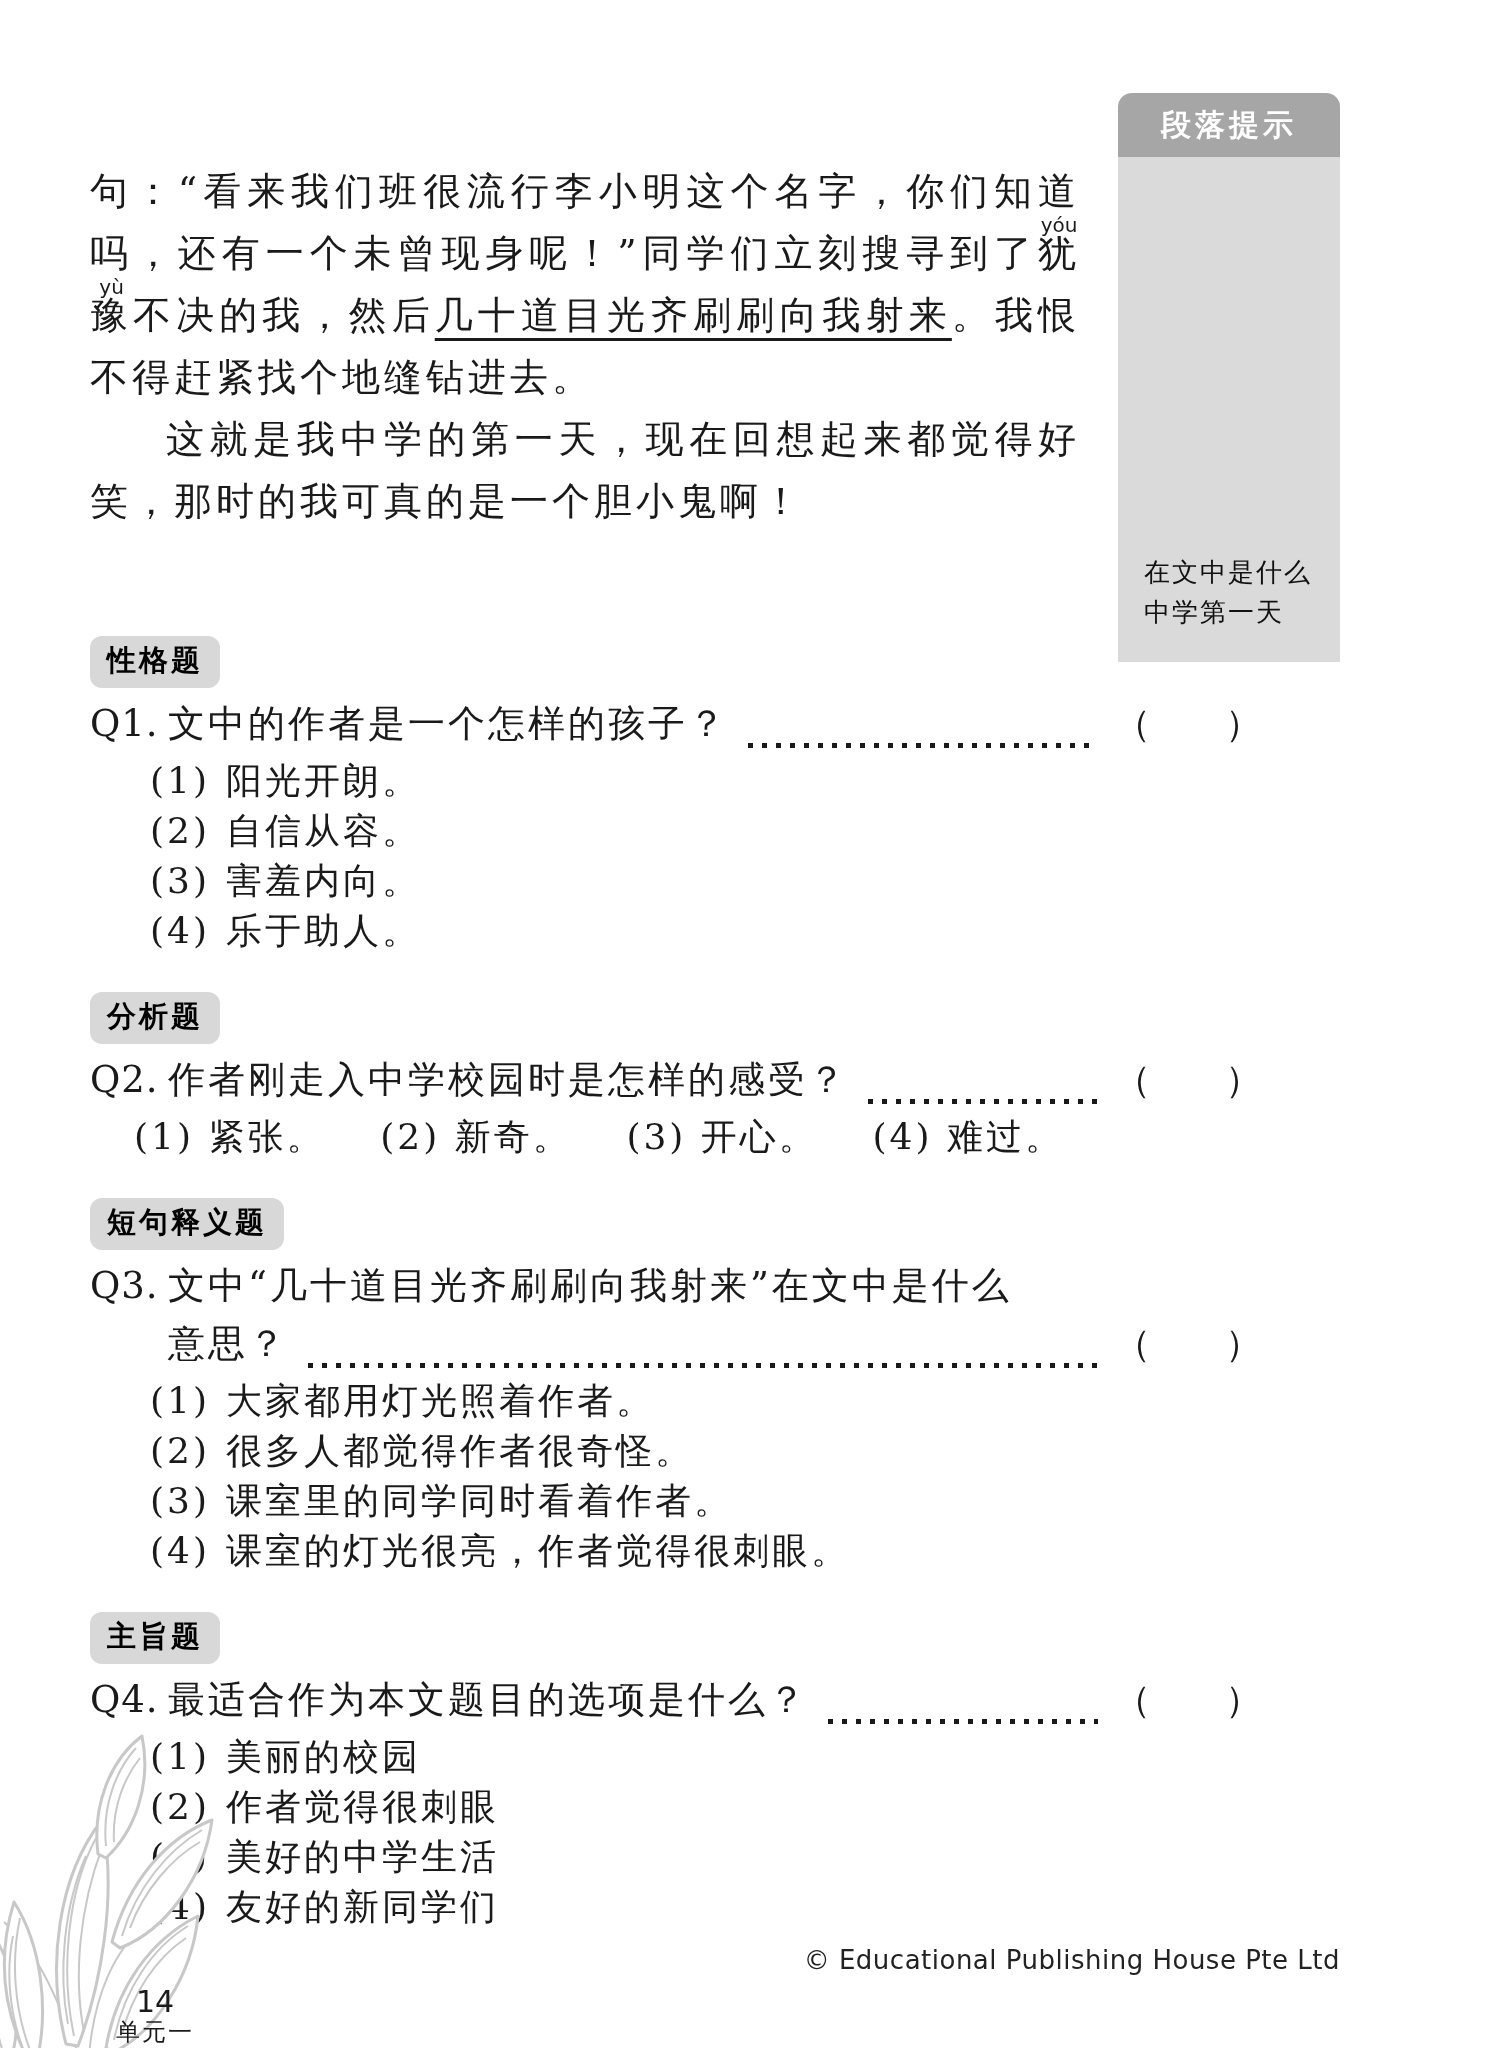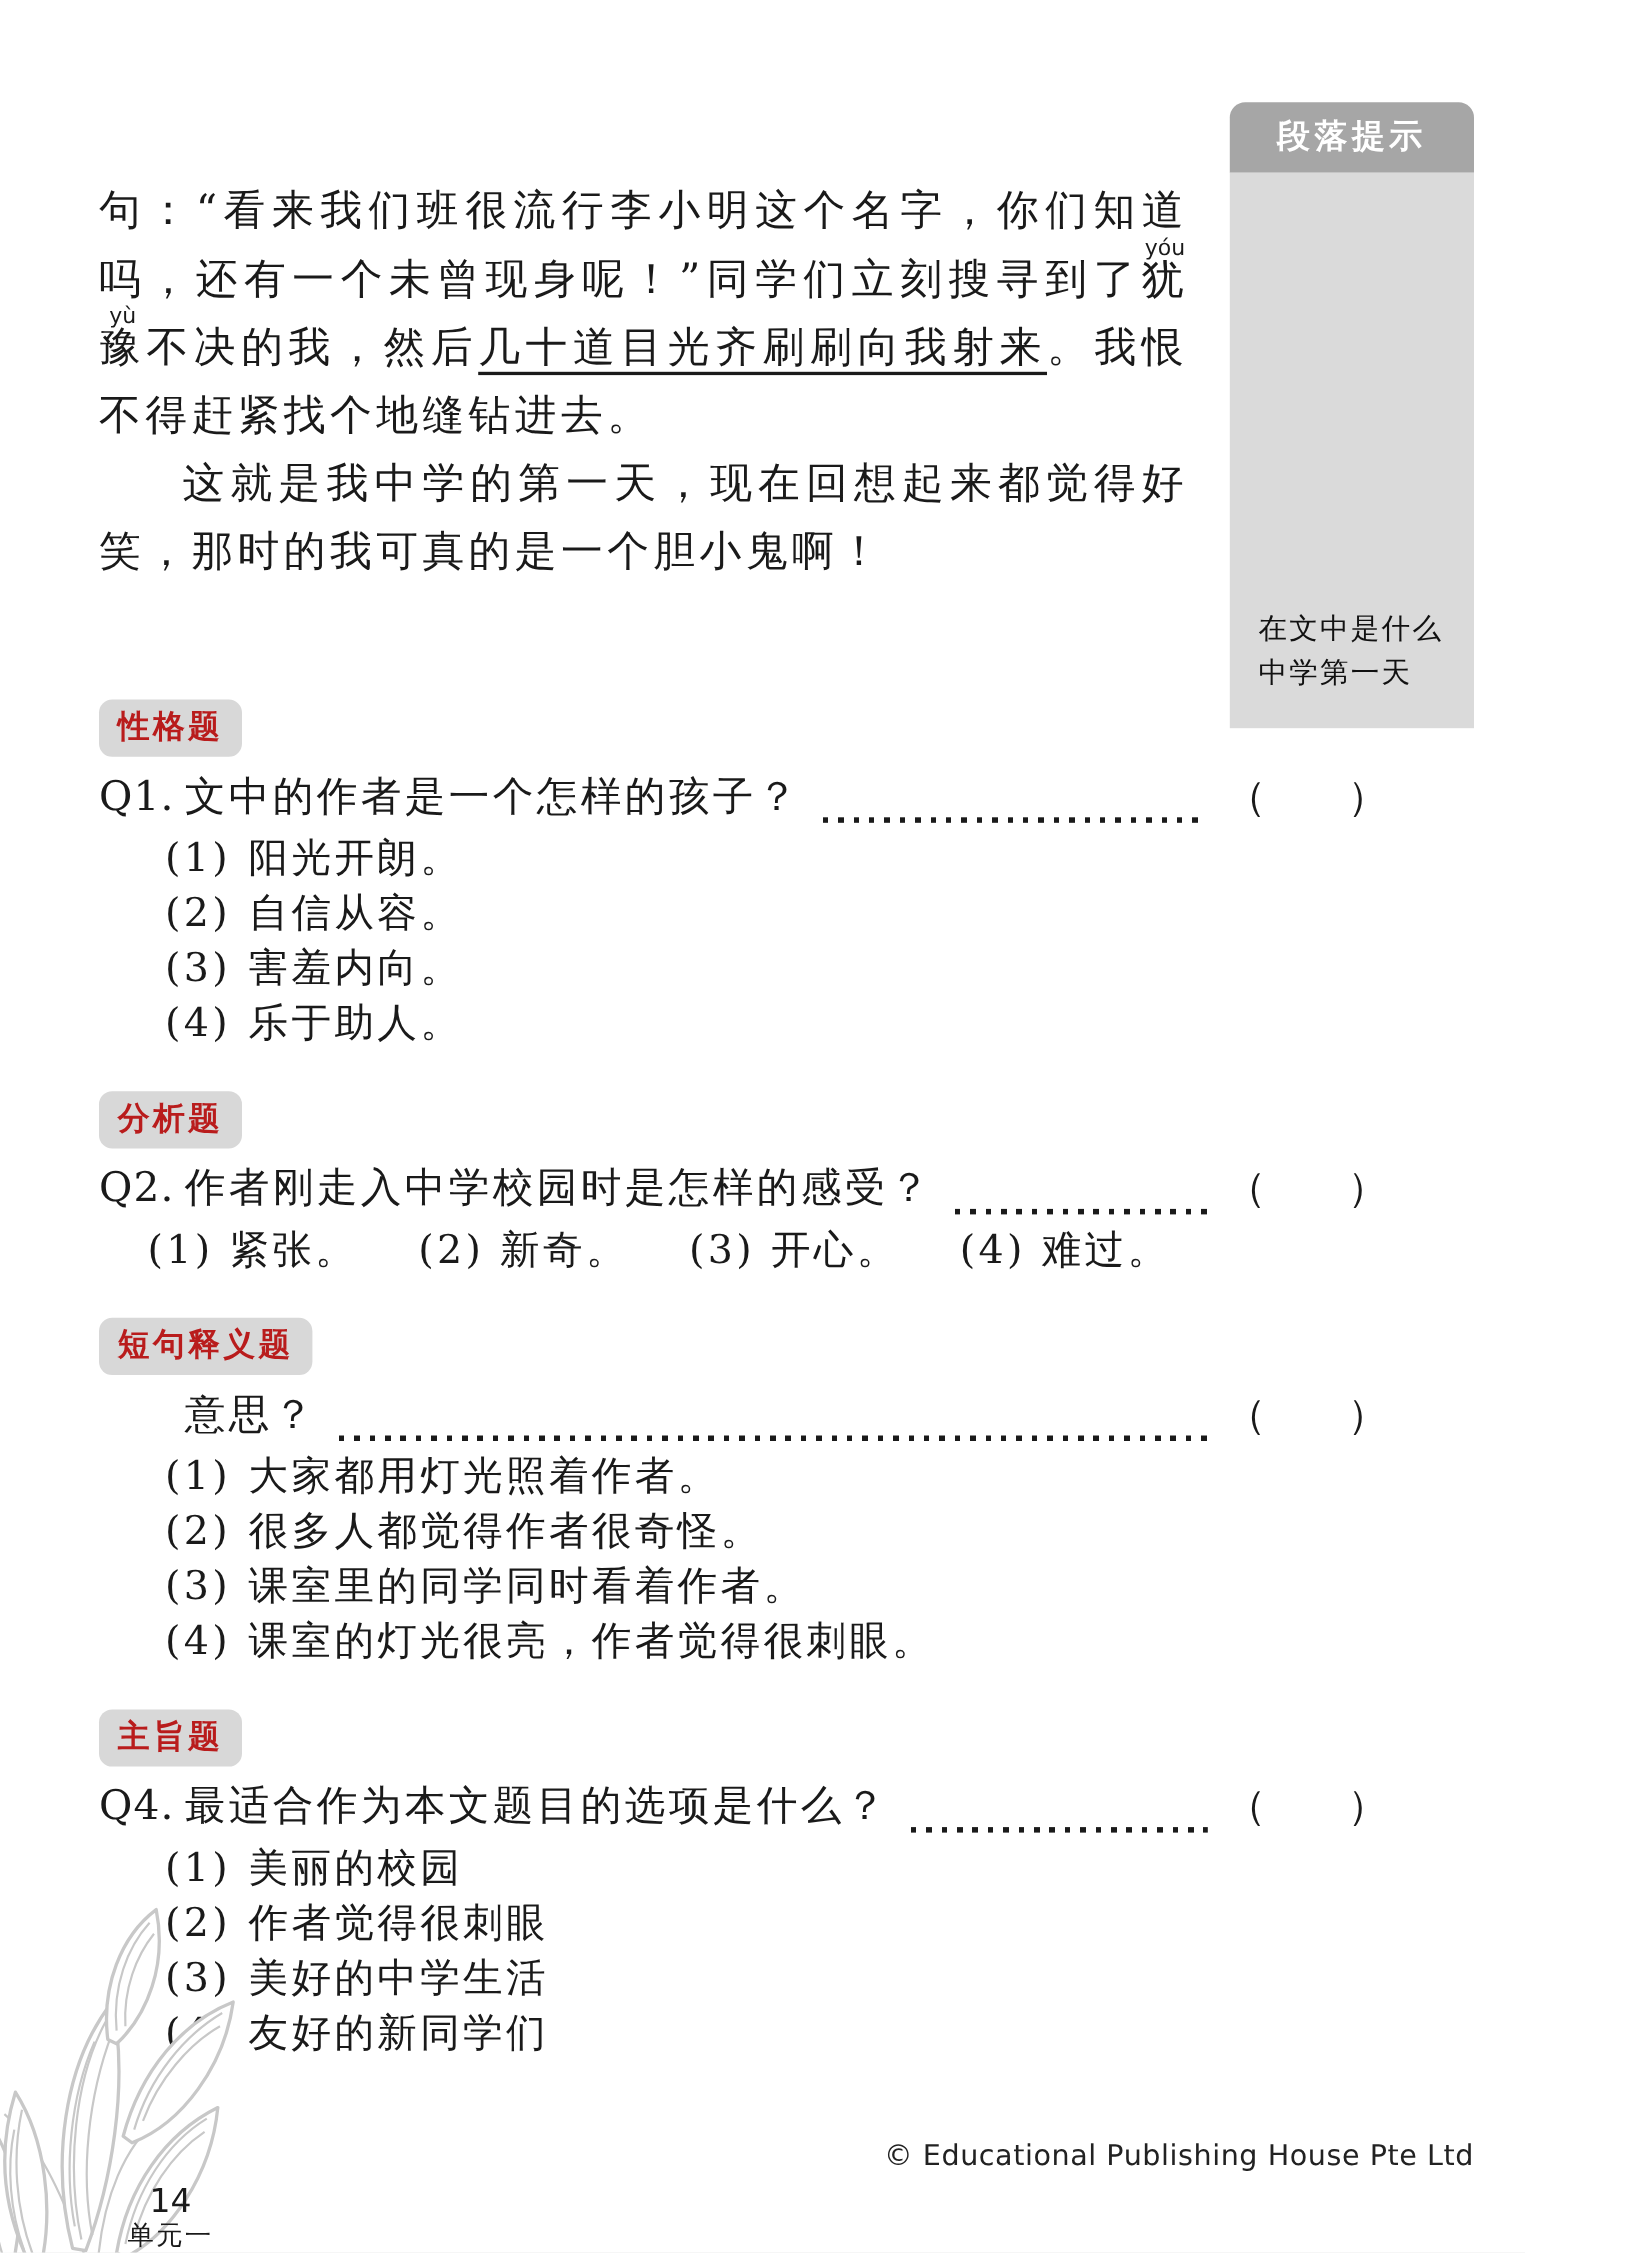--- a/index.html
+++ b/index.html
@@ -77,21 +77,21 @@
   .section:first-of-type { margin-top: 0; }
   #questions { margin-top: 104px; }
   .pill-row { margin-bottom: 10px; }
   .pill {
     display: inline-block;
     background: var(--pill-bg, #d8d8d8);
     border-radius: 12px;
     padding: 5px 17px 7px;
     font-family: "DejaVu Sans", "Liberation Sans", sans-serif;
     font-weight: 600; font-size: 29px; letter-spacing: 3px;
-    color: #b91c1c;
+    color: #000000;
   }
   .q-line {
     display: flex; align-items: baseline;
     font-size: 37px; letter-spacing: 3px;
     height: 52px; line-height: 52px;
     margin-bottom: 6px;
   }
   .q-line.cont { margin-left: 78px; }
   .q-no { flex: none; width: 78px; letter-spacing: 1px; }
   .q-text { flex: none; white-space: nowrap; }
@@ -187,20 +187,24 @@
           </div>
           <div class="opt-row">
             <span class="opt-item">(1) 紧张。</span>
             <span class="opt-item">(2) 新奇。</span>
             <span class="opt-item">(3) 开心。</span>
             <span class="opt-item">(4) 难过。</span>
           </div>
         </div>
         <div class="section">
           <div class="pill-row"><span class="pill">短句释义题</span></div>
+          <div class="q-line">
+            <span class="q-no">Q3.</span>
+            <span class="q-text">文中“几十道目光齐刷刷向我射来”在文中是什么</span>
+          </div>
           <div class="q-line cont">
             <span class="q-text">意思？</span>
             <div class="leader"></div>
             <span class="bracket">（　　）</span>
           </div>
           <div class="opt"><span class="opt-num">(1)</span><span class="opt-text">大家都用灯光照着作者。</span></div>
           <div class="opt"><span class="opt-num">(2)</span><span class="opt-text">很多人都觉得作者很奇怪。</span></div>
           <div class="opt"><span class="opt-num">(3)</span><span class="opt-text">课室里的同学同时看着作者。</span></div>
           <div class="opt"><span class="opt-num">(4)</span><span class="opt-text">课室的灯光很亮，作者觉得很刺眼。</span></div>
         </div>

